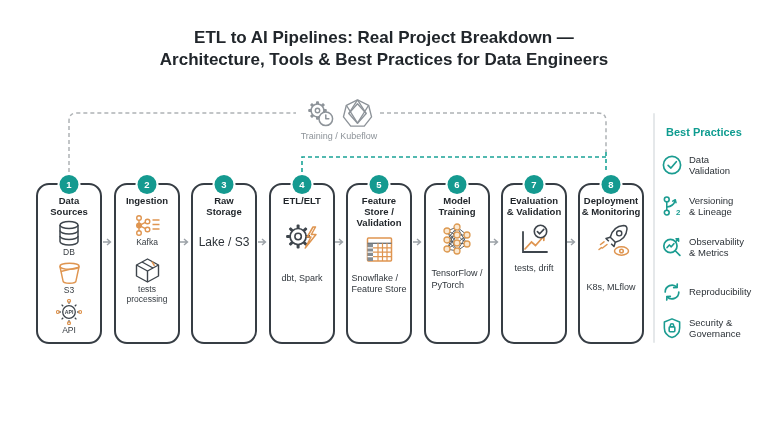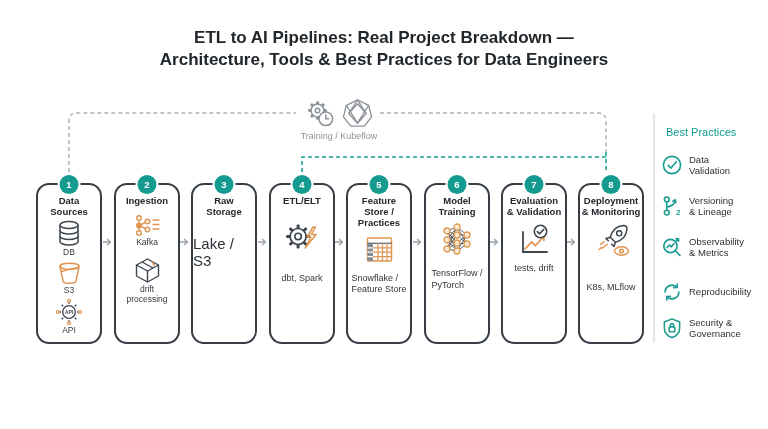--- a/index.html
+++ b/index.html
@@ -36,26 +36,26 @@
     width:19px;height:19px;border-radius:50%;background:#159a90;color:#fff;
     font-size:9.5px;font-weight:700;display:flex;align-items:center;justify-content:center;
     box-shadow:0 0 0 2px #ffffff;
   }
   .card-title{
     margin-top:10px;font-size:9.5px;font-weight:700;line-height:1.18;
     text-align:center;color:#22272c;
   }
   .icon-label{font-size:8.5px;color:#363c42;text-align:center;line-height:1.15;margin-top:1px;}
   .tools{font-size:9px;color:#30363c;text-align:left;line-height:1.25;}
-  .mid-text{margin-top:18px;font-size:15px;color:#2b3137;}
+  .mid-text{margin-top:18px;font-size:12px;color:#2b3137;}
   .card svg{display:block;}
 
   
   .divider{position:absolute;left:653px;top:113px;width:2px;height:230px;background:#e5e8ea;border-radius:1px;}
-  .bp-title{position:absolute;left:666px;top:126px;font-size:11px;font-weight:400;color:#0f9c90;}
+  .bp-title{position:absolute;left:666px;top:126px;font-size:11px;font-weight:700;color:#0f9c90;}
   .bp-item{position:absolute;left:661px;display:flex;align-items:center;gap:6px;}
   .bp-label{font-size:9.5px;color:#2b3137;line-height:1.2;}
 </style>
 </head>
 <body>
 
 <div class="canvas">
 
   <svg class="overlay" width="768" height="429" viewBox="0 0 768 429">
 
@@ -162,21 +162,21 @@
     <div class="icon-label">Kafka</div>
     <svg width="27" height="27" viewBox="0 0 27 27" style="margin-top:9px">
       <g fill="none" stroke="#3e454c" stroke-width="1.4" stroke-linejoin="round">
         <path d="M13.5,2 L24.5,8 V19 L13.5,25 L2.5,19 V8 Z"></path>
         <path d="M2.5,8 L13.5,14 L24.5,8"></path>
         <path d="M13.5,14 V25"></path>
         <path d="M8,5 L19,11"></path>
       </g>
       <path d="M18,4.7 L20.5,8.9" fill="none" stroke="#df9550" stroke-width="1.6"></path>
     </svg>
-    <div class="icon-label pre">drift
+    <div class="icon-label pre">tests
 processing</div>
   </div>
 
   <div class="card" style="left:191px">
     <div class="badge">3</div>
     <div class="card-title pre">Raw
 Storage</div>
     <div class="mid-text">Lake / S3</div>
   </div>
 
@@ -198,21 +198,21 @@
       <circle cx="14.1" cy="18.5" r="3.2" fill="none" stroke="#3e454c" stroke-width="1.6"></circle>
       <path d="M29,9 L23.2,19 H27 L21.2,30 L32,16.5 H27.3 L31.5,9 Z" fill="none" stroke="#df9550" stroke-width="1.5" stroke-linejoin="round"></path>
     </svg>
     <div class="tools" style="margin-top:17px">dbt, Spark</div>
   </div>
 
   <div class="card" style="left:346px">
     <div class="badge">5</div>
     <div class="card-title pre">Feature
 Store /
-Practices</div>
+Validation</div>
     <svg width="31" height="31" viewBox="0 0 31 31" style="margin-top:5px">
       <rect x="3.5" y="4" width="24" height="23" rx="1" fill="none" stroke="#df9550" stroke-width="1.5"></rect>
       <rect x="3.5" y="9.3" width="5.5" height="17.7" fill="#868d93"></rect>
       <path d="M3.5,9.3 H27.5" stroke="#6f767c" stroke-width="1.4"></path>
       <g stroke="#ffffff" stroke-width="1.2">
         <path d="M3.5,13.8 H9 M3.5,18.2 H9 M3.5,22.6 H9"></path>
       </g>
       <g stroke="#df9550" stroke-width="1.2">
         <path d="M14,9.3 V27 M18.5,9.3 V27 M23,9.3 V27"></path>
         <path d="M9,13.8 H27.5 M9,18.2 H27.5 M9,22.6 H27.5"></path>

